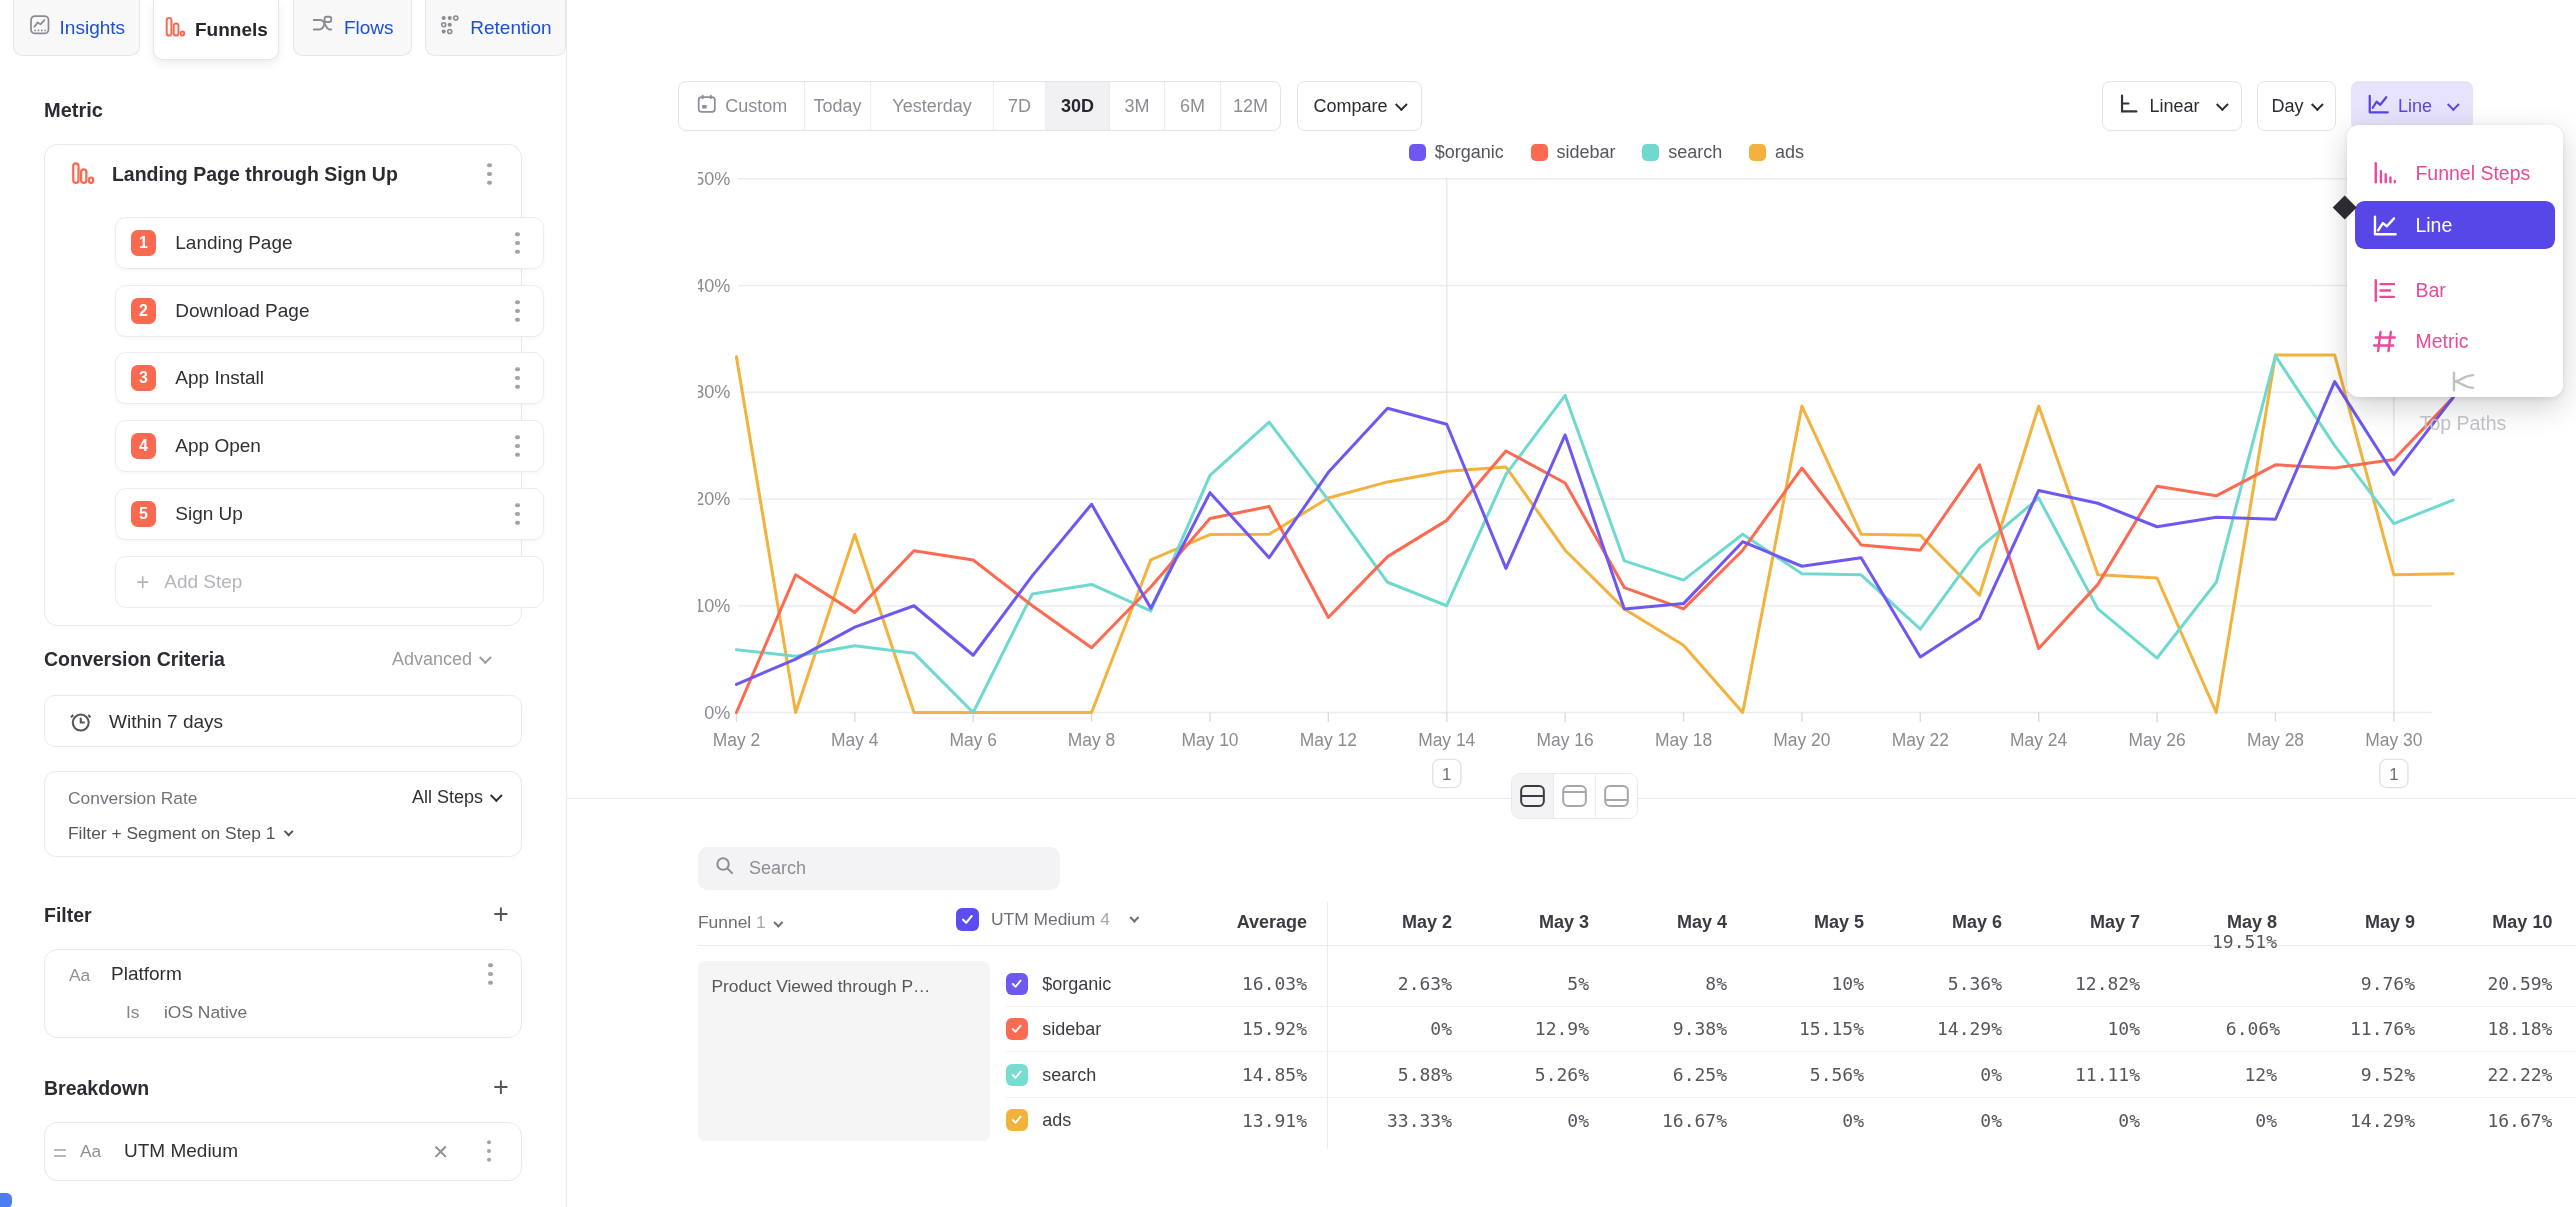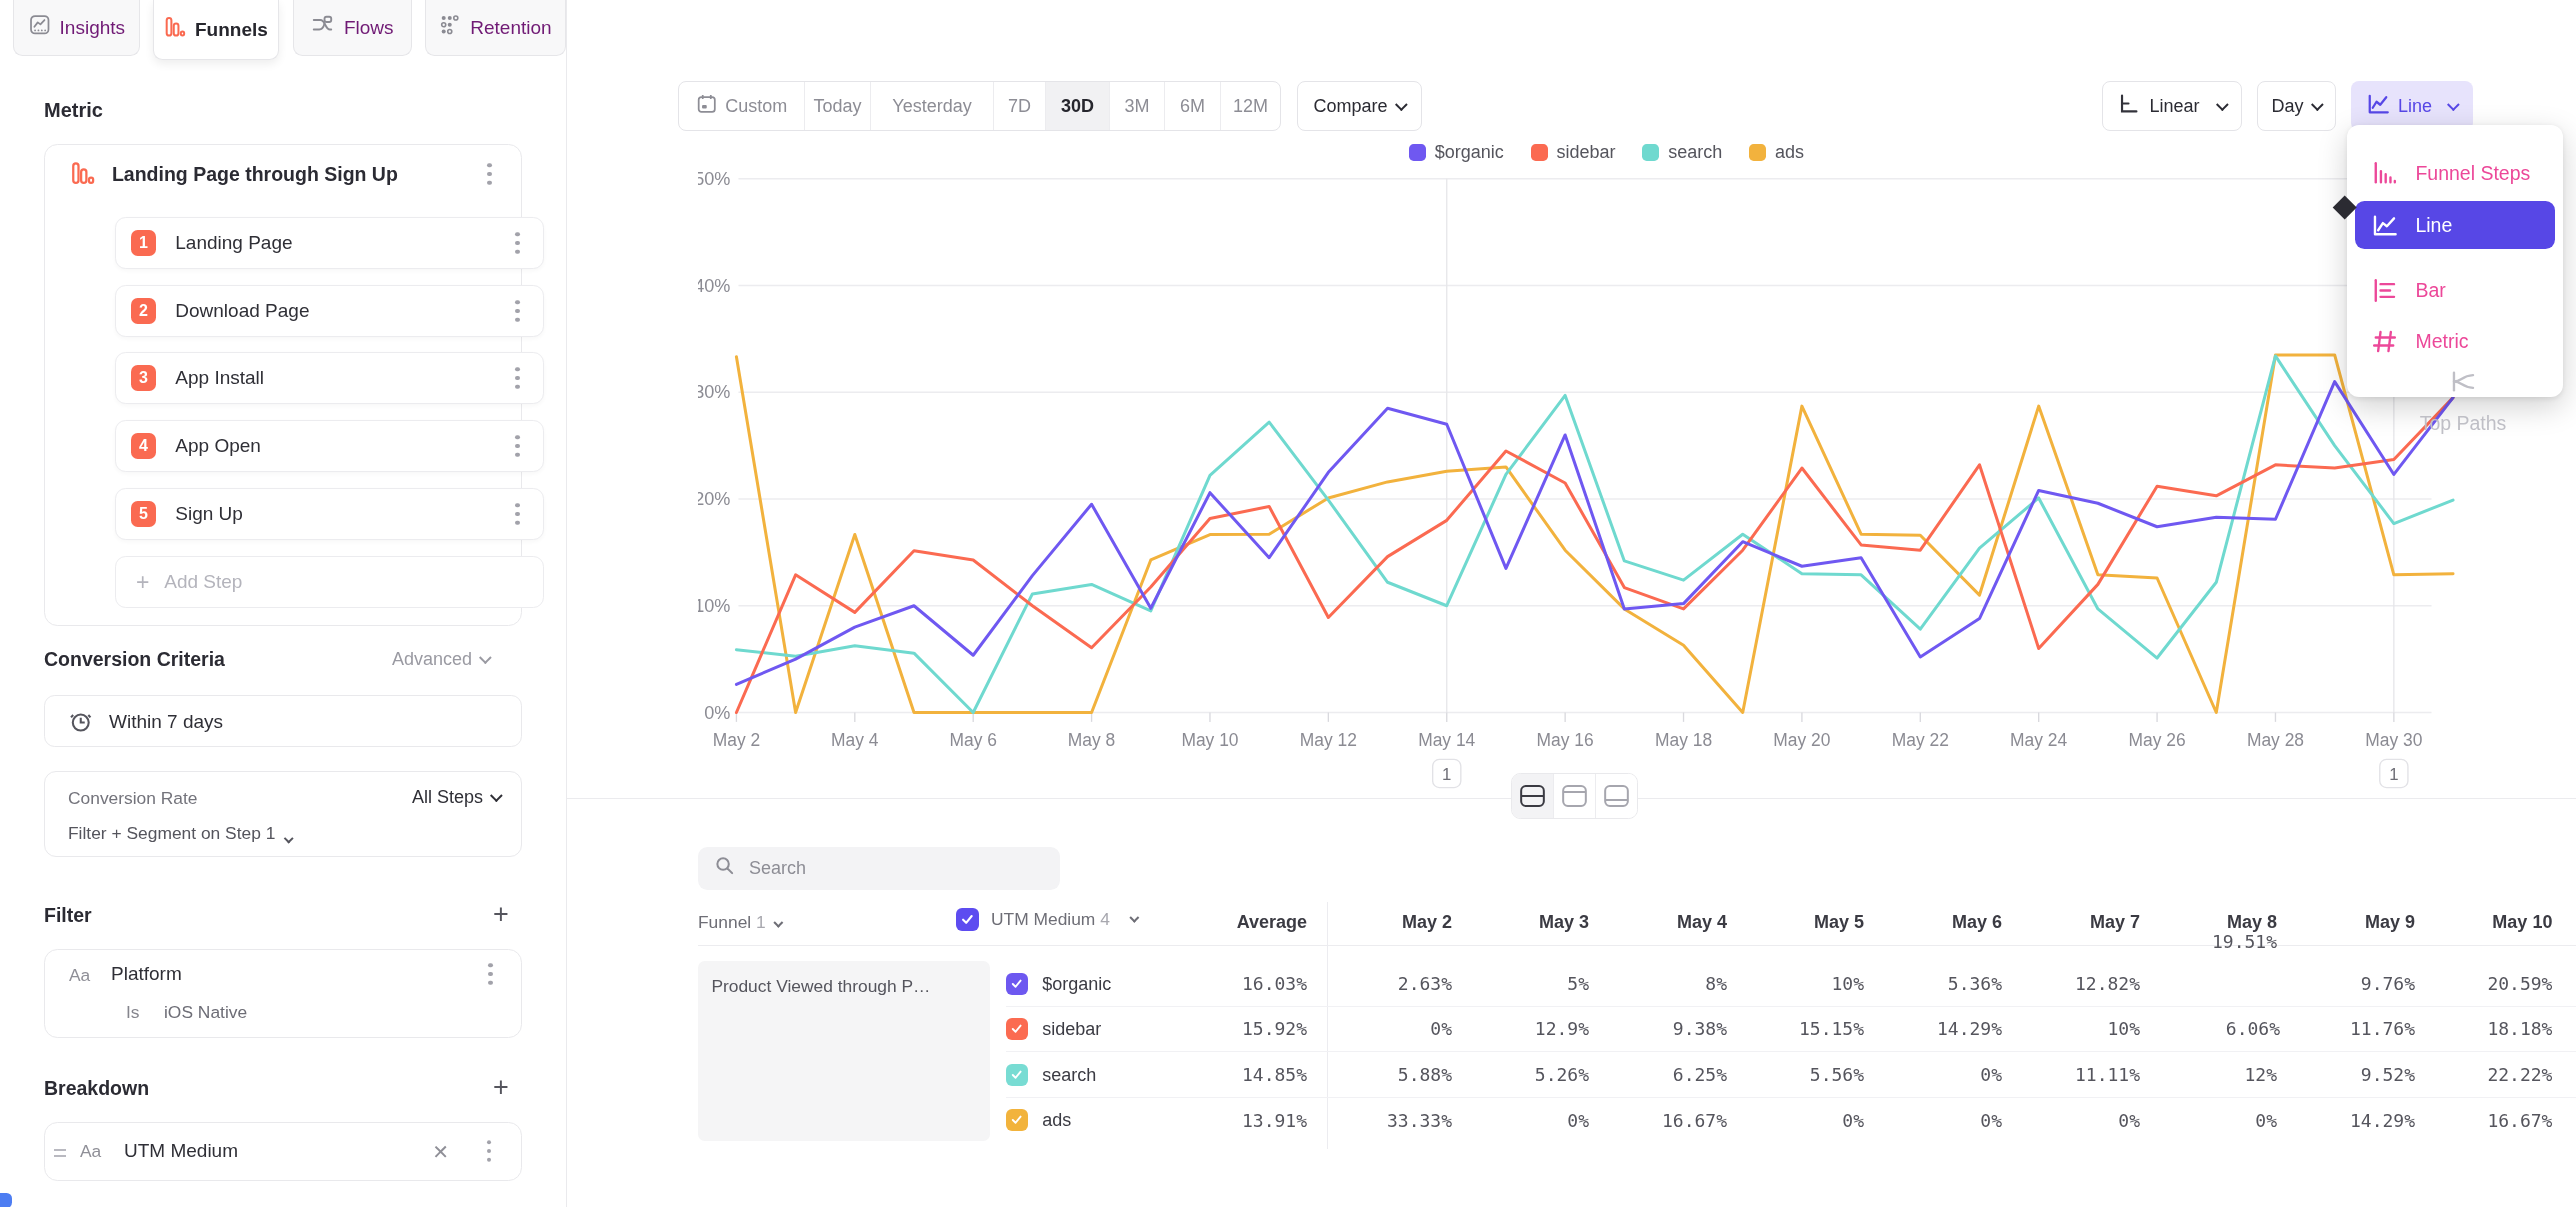--- a/index.html
+++ b/index.html
@@ -3,21 +3,21 @@
 <meta charset="utf-8">
 <style>
   *{margin:0;padding:0;box-sizing:border-box}
   html,body{width:2576px;height:1208px;overflow:hidden;background:#fff;
     font-family:"Liberation Sans",sans-serif;color:#2f2f36;}
   .abs{position:absolute}
   #app{position:relative;width:2576px;height:1208px;background:#fff}
   
   .tab{position:absolute;top:0;height:56px;display:flex;align-items:center;justify-content:center;
     gap:9.4px;background:#f8f8f9;border:1.3px solid #e6e6e9;border-top:none;border-radius:0 0 9.4px 9.4px;
-    font-size:19px;color:#701a75;cursor:pointer}
+    font-size:19px;color:#1d4ed8;cursor:pointer}
   .tab.active{background:#fff;height:60px;color:#26262d;font-weight:600;box-shadow:0 4px 9.4px rgba(0,0,0,.07);z-index:3}
   
   #sidebar{position:absolute;left:0;top:0;width:566px;height:1208px;background:#fff}
   #sidebar-border{position:absolute;left:566px;top:0;width:1.3px;height:1208px;background:#eaeaed}
   .sec-head{position:absolute;font-size:20px;font-weight:700;color:#2b2b33}
   .card{position:absolute;background:#fff;border:1.3px solid #e9e9ec;border-radius:13.4px}
   .step{position:absolute;left:70px;width:429px;height:52px;background:#fff;border:1.3px solid #ececef;
     border-radius:10.7px;display:flex;align-items:center;box-shadow:0 2px 4px rgba(0,0,0,.03)}
   .step-badge{width:25.5px;height:25.5px;border-radius:6.7px;background:#fa6a51;color:#fff;font-size:16px;
     font-weight:700;display:flex;align-items:center;justify-content:center;margin-left:14.8px}
@@ -182,21 +182,21 @@
       </span>
       <span class="abs" style="left:64px;top:14.8px;font-size:19px;color:#2f2f36">Within 7 days</span>
     </div>
 
     <div class="card" style="left:44px;top:771px;width:478px;height:86px;border-radius:12px">
       <span class="abs" style="left:23px;top:16px;font-size:17.4px;color:#73737b">Conversion Rate</span>
       <span class="abs" style="right:20px;top:14.8px;font-size:18px;color:#2f2f36;display:flex;align-items:center">
         <span>All Steps</span>
           <span class="chev"></span>
       </span>
-      <span class="abs" style="left:23px;top:51px;font-size:17.4px;color:#55555d;display:flex;align-items:flex-end">
+      <span class="abs" style="left:23px;top:51px;font-size:17.4px;color:#55555d;display:flex;align-items:center">
         <span>Filter + Segment on Step 1</span>
           <span class="chev" style="width:7.4px;height:7.4px"></span>
       </span>
     </div>
 
     <div class="sec-head" style="left:44px;top:904px;font-size:19.5px">Filter</div>
     <div class="abs" style="left:493px;top:899px;font-size:27px;color:#55555d">+</div>
 
     <div class="card" style="left:44px;top:949px;width:478px;height:89px">
       <span class="abs" style="left:24px;top:14.8px;font-size:17.4px;color:#8f8f97">Aa</span>

